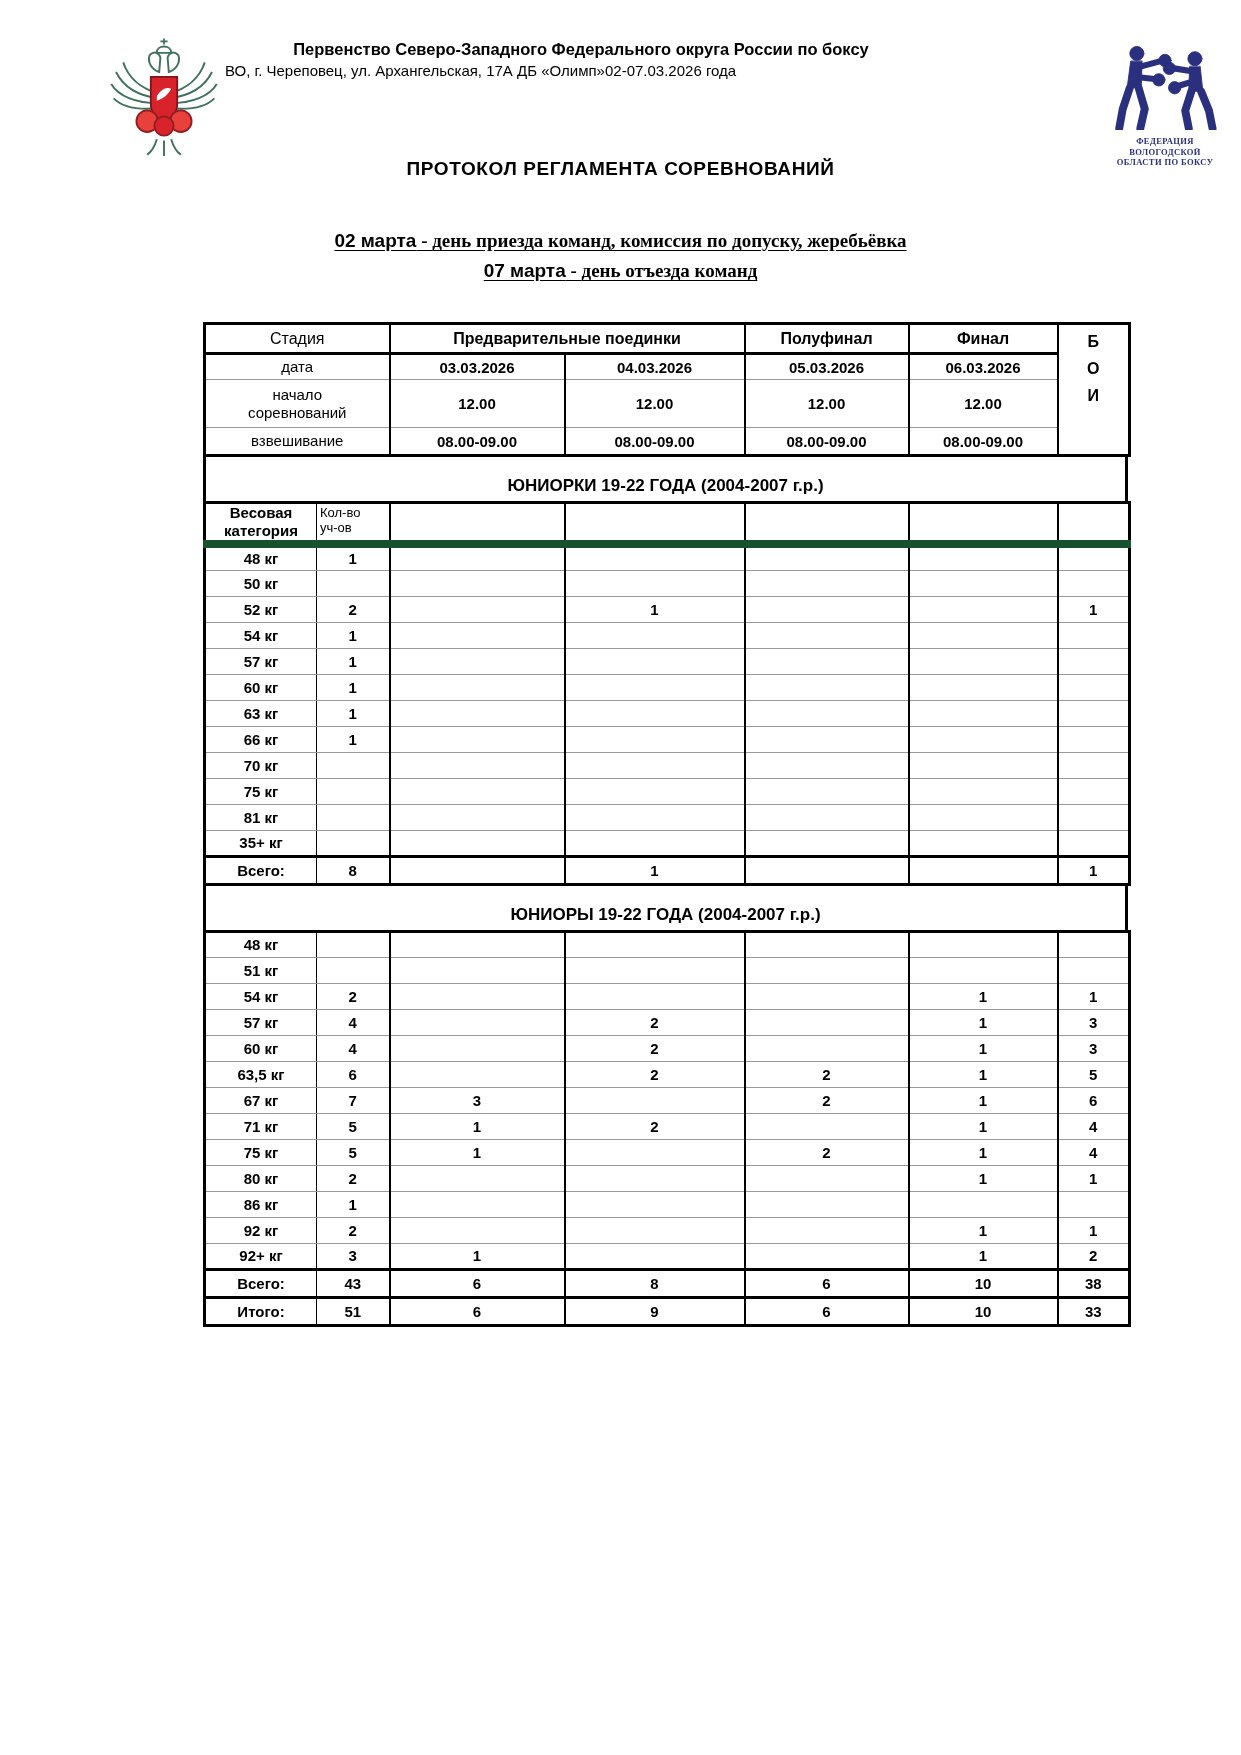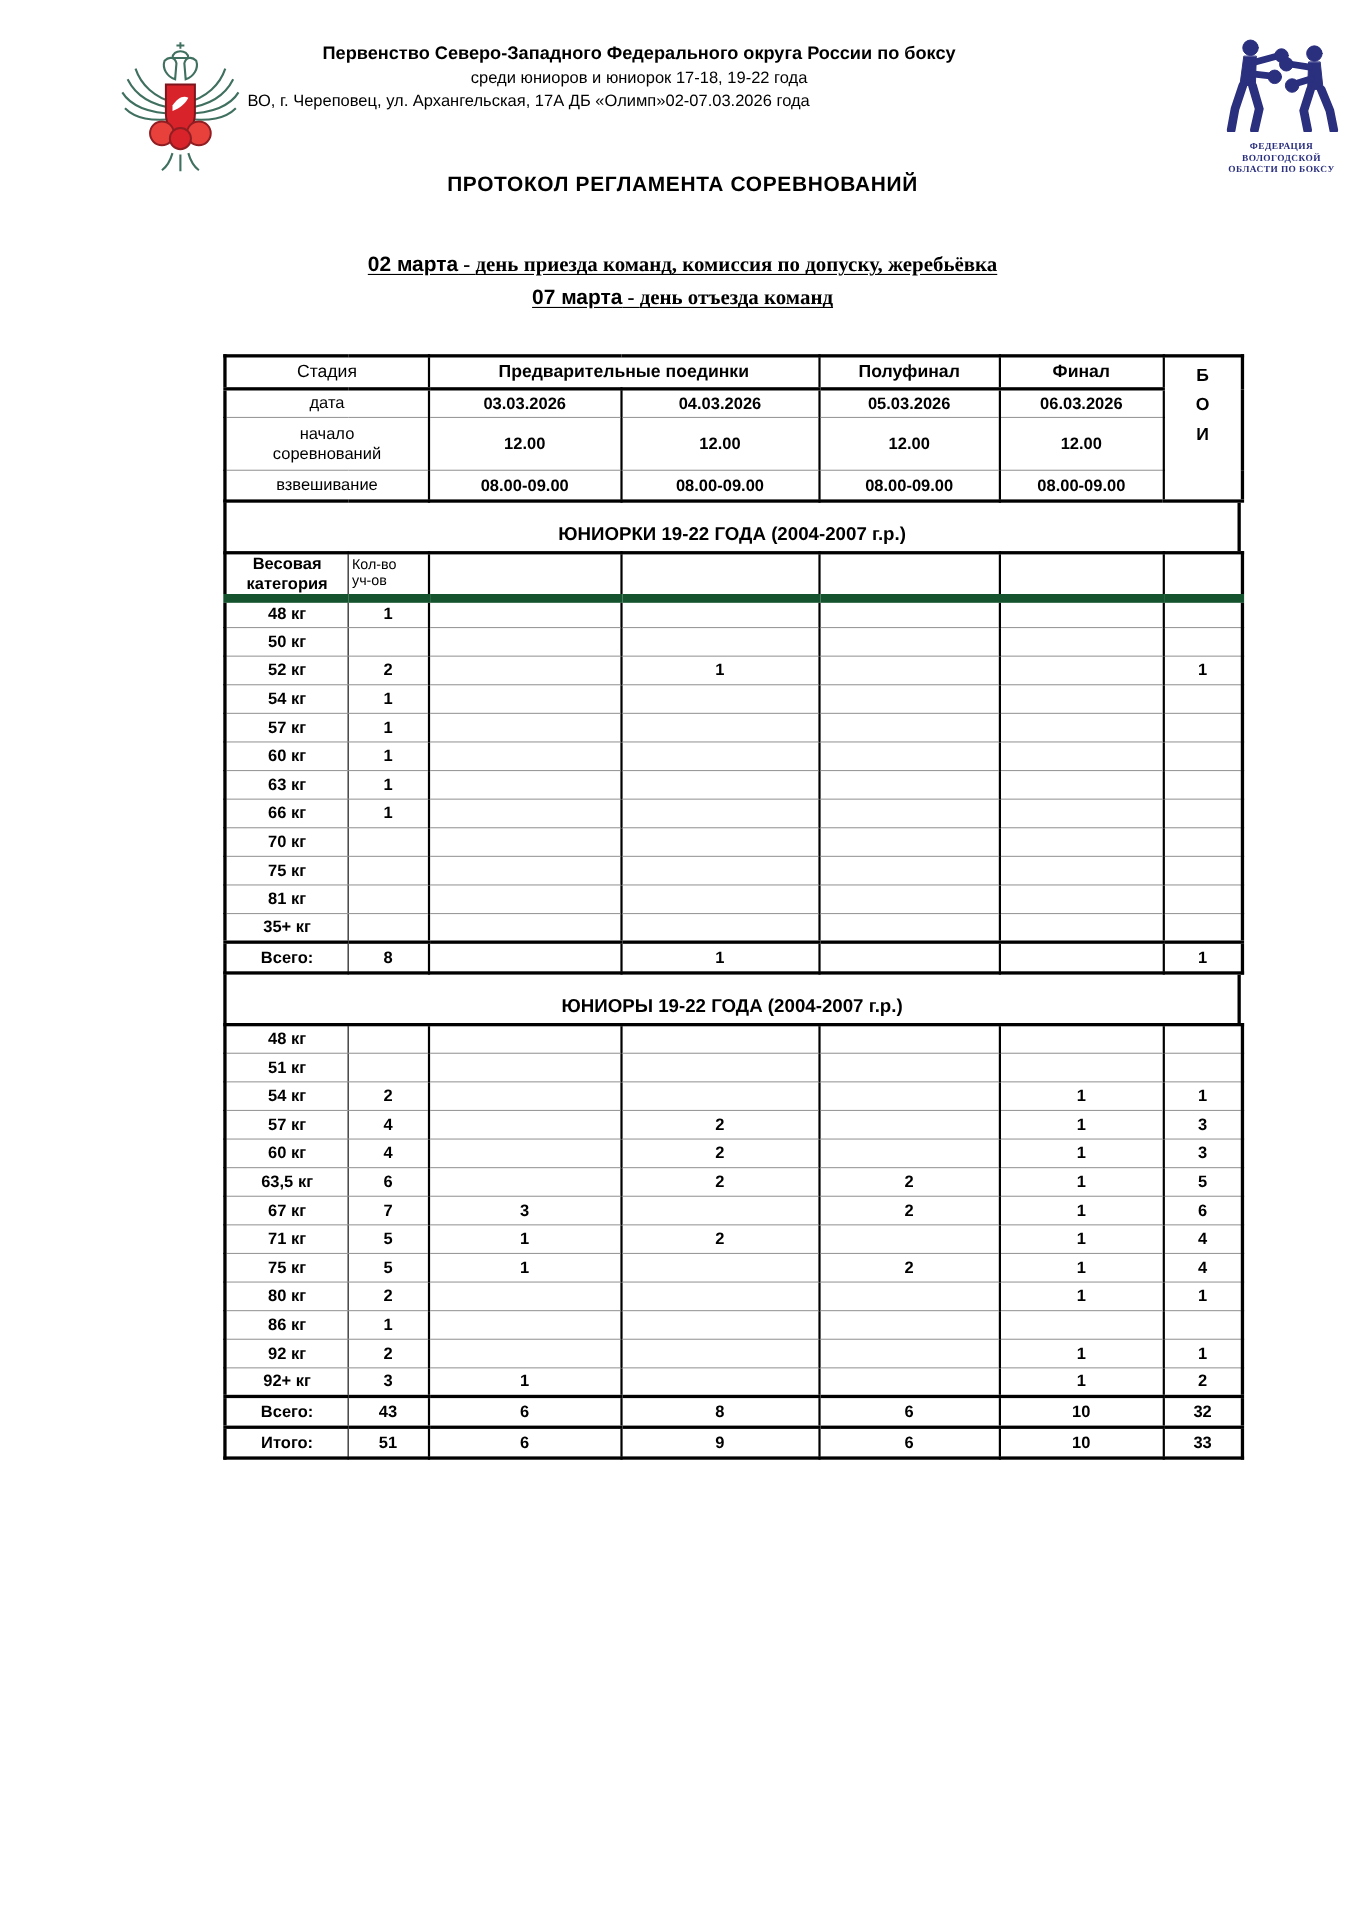--- a/index.html
+++ b/index.html
@@ -4,21 +4,21 @@
 <style>
   * { box-sizing: border-box; margin: 0; padding: 0; }
   html,body { background:#ffffff; }
   .page {
     width: 1241px; height: 1755px; background: #fff; position: relative;
     font-family: "Liberation Sans", sans-serif; color: #000; overflow: hidden; margin-top: 12px;
   }
   
   .hdr { position: relative; padding-top: 26px; height: 126px; }
   .logo-left  { position: absolute; left: 104px; top: 24px; width: 120px; height: 120px; }
-  .logo-right { position: absolute; left: 1094px; top: 20px; width: 142px; text-align: center; }
+  .logo-right { position: absolute; left: 1094px; top: 30px; width: 142px; text-align: center; }
   .logo-right .cap { margin-top: 2px; font-family: "Liberation Serif", serif; font-weight: bold;
     font-size: 8.5px; line-height: 10.5px; color: #2a2f7e; letter-spacing: 0.4px; }
   .hdr-text { margin-left: 225px; width: 712px; }
   .hdr-line1 { font-size: 16.5px; font-weight: bold; text-align: center; line-height: 22px; }
   .hdr-line2 { font-size: 15px; text-align: center; line-height: 21px; }
   .hdr-line3 { display: flex; justify-content: flex-start; font-size: 15px; line-height: 22px; }
   
   .doc-title { margin-top: 20px; text-align: center; font-size: 19px; font-weight: bold; letter-spacing: 0.6px; }
   
   .notes { margin-top: 46px; text-align: center; }
@@ -93,21 +93,20 @@
         <path d="M39,34 h22 v22 c0,9 -5,14 -11,16 c-6,-2 -11,-7 -11,-16 z" fill="#d8232a" stroke="#7c151c" stroke-width="1.5"></path>
         <path d="M44,50 c4,-6 8,-8 12,-6 c-2,4 -6,8 -12,10 z" fill="#ffffff"></path>
         <circle cx="36" cy="71" r="9" fill="#e8413c" stroke="#8f1d22" stroke-width="1.5"></circle>
         <circle cx="64" cy="71" r="9" fill="#e8413c" stroke="#8f1d22" stroke-width="1.5"></circle>
         <circle cx="50" cy="75" r="8" fill="#d8232a" stroke="#8f1d22" stroke-width="1.5"></circle>
       </svg>
     </div>
 
     <div class="hdr-text">
       <div class="hdr-line1">Первенство Северо-Западного Федерального округа России по боксу</div>
-      <div class="hdr-line2">среди юниоров и юниорок 17-18, 19-22 года</div>
       <div class="hdr-line3">
         <span>ВО, г. Череповец, ул. Архангельская, 17А ДБ «Олимп»</span>
         <span>02-07.03.2026 года</span>
       </div>
     </div>
 
     <div class="logo-right">
       <svg viewBox="0 0 140 100" width="128" height="88" aria-hidden="true">
         <g fill="#2a2f7e" stroke="#2a2f7e" stroke-linecap="round">
           <circle cx="38" cy="13" r="8"></circle>
@@ -478,21 +477,21 @@
           </tr>
         </tbody>
       <tbody class="totals">
           <tr>
             <td>Всего:</td>
             <td>43</td>
             <td>6</td>
             <td>8</td>
             <td>6</td>
             <td>10</td>
-            <td>32</td>
+            <td>38</td>
           </tr>
           <tr>
             <td>Итого:</td>
             <td>51</td>
             <td>6</td>
             <td>9</td>
             <td>6</td>
             <td>10</td>
             <td>33</td>
           </tr>

